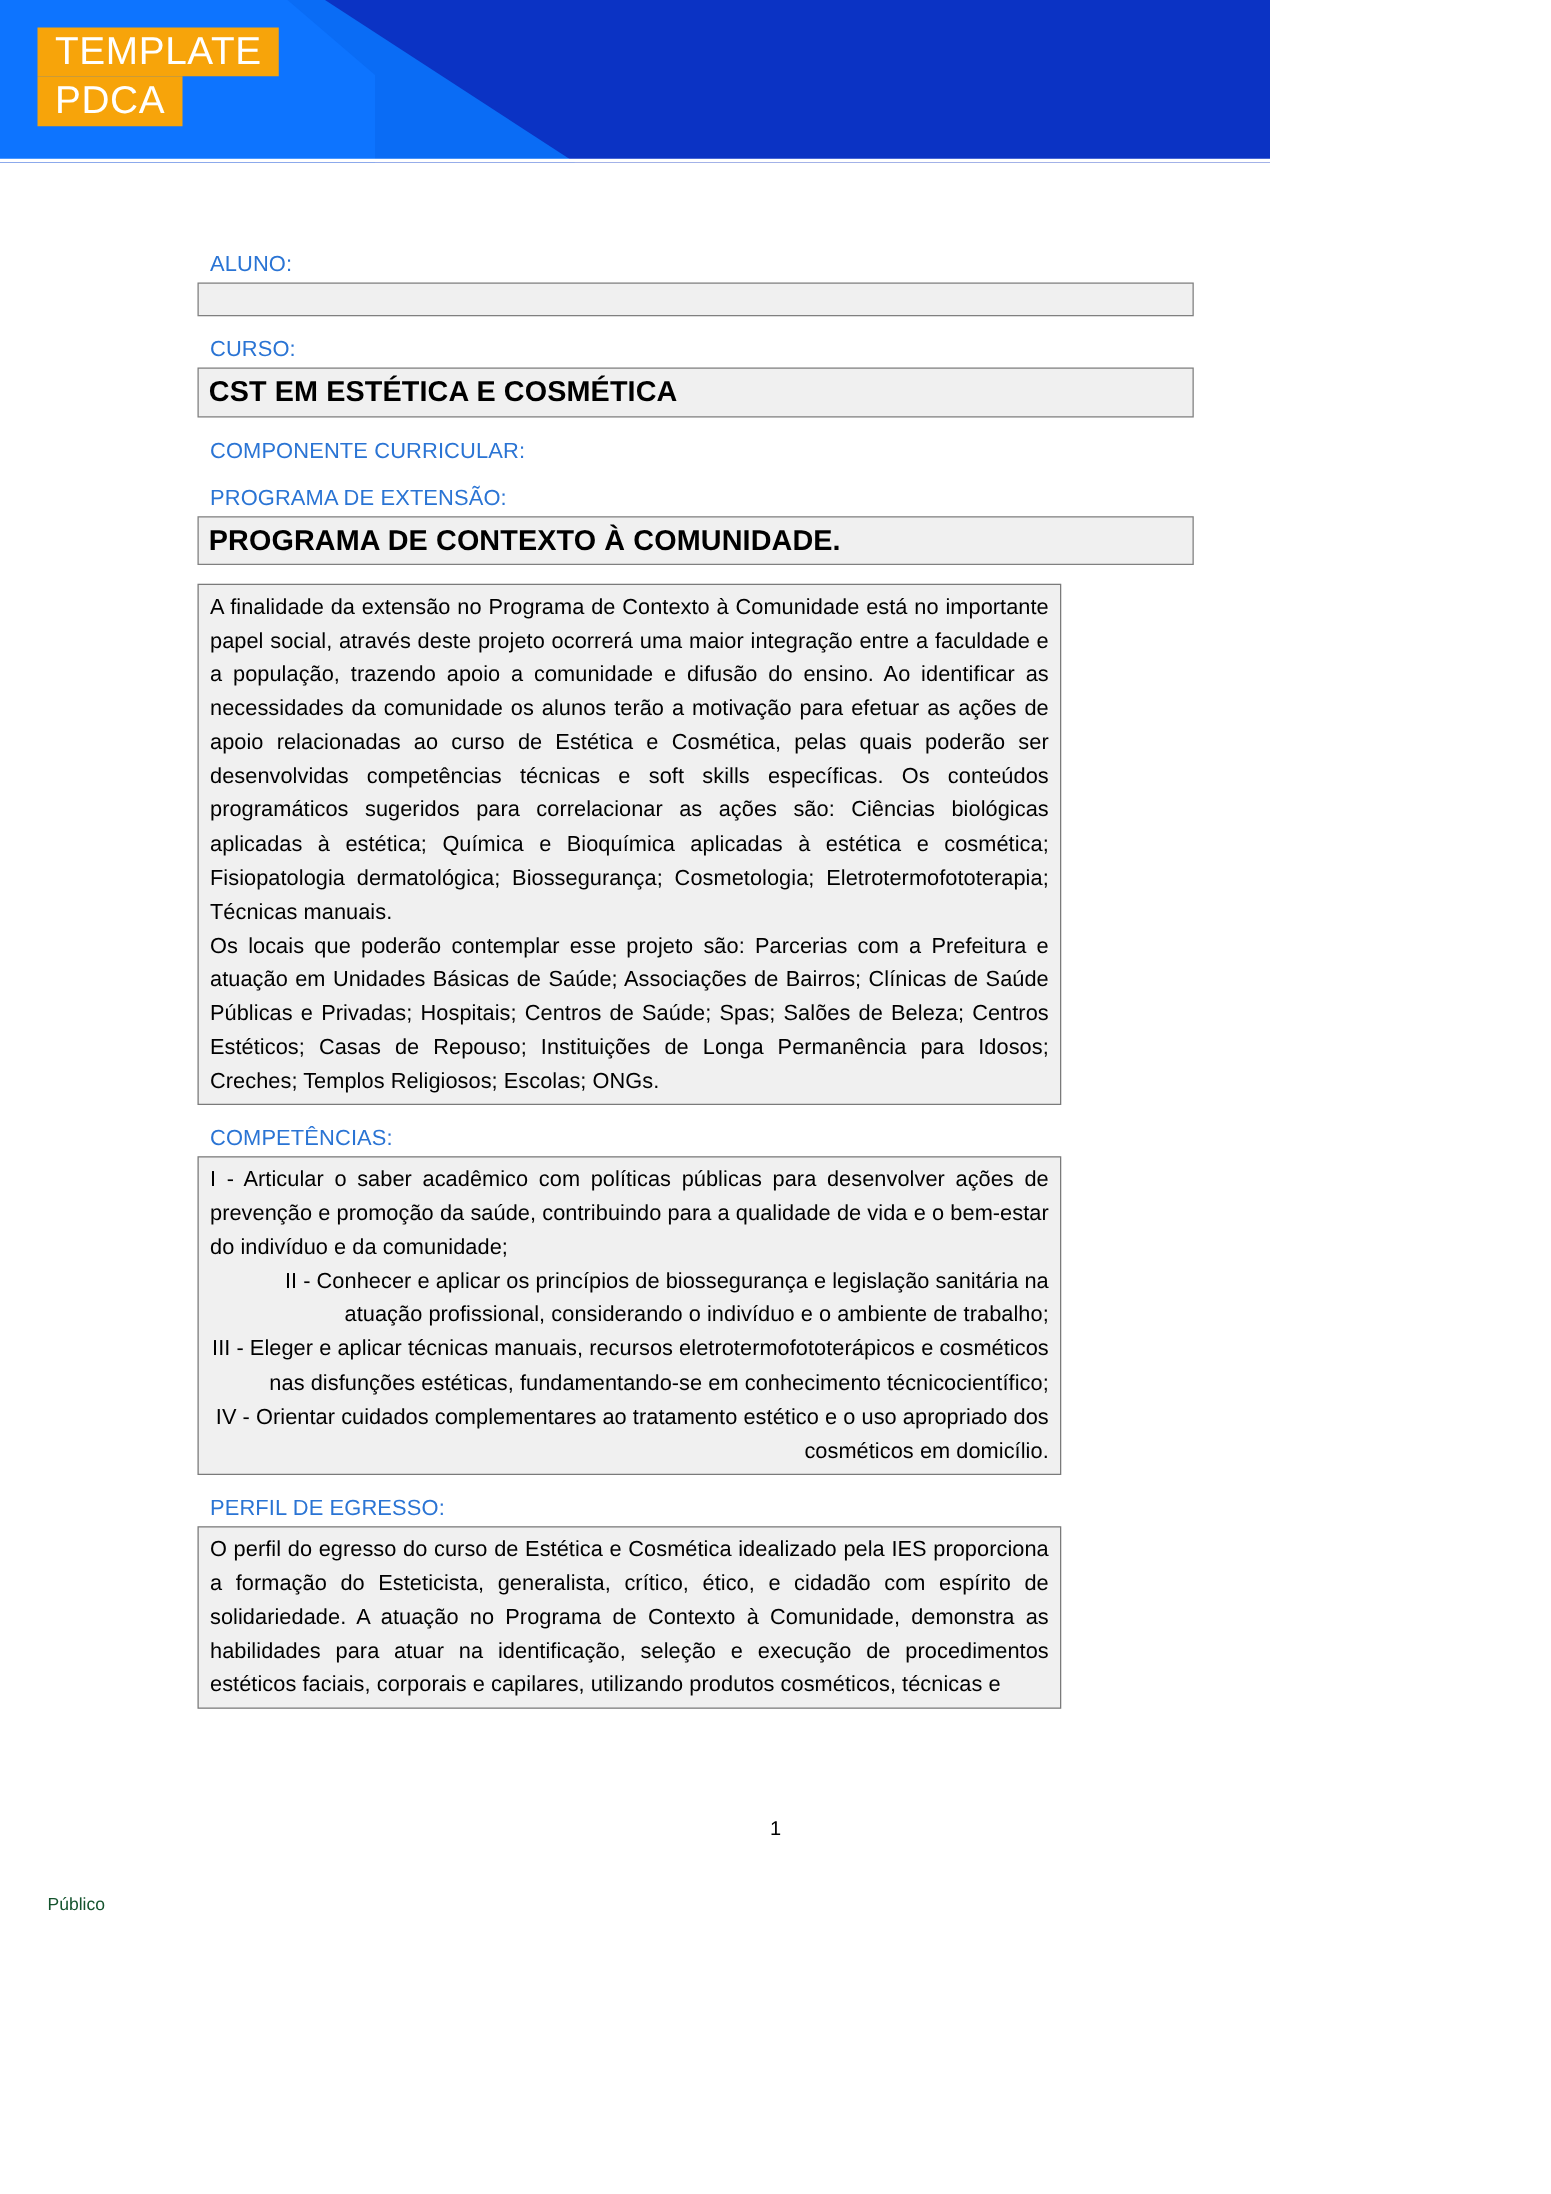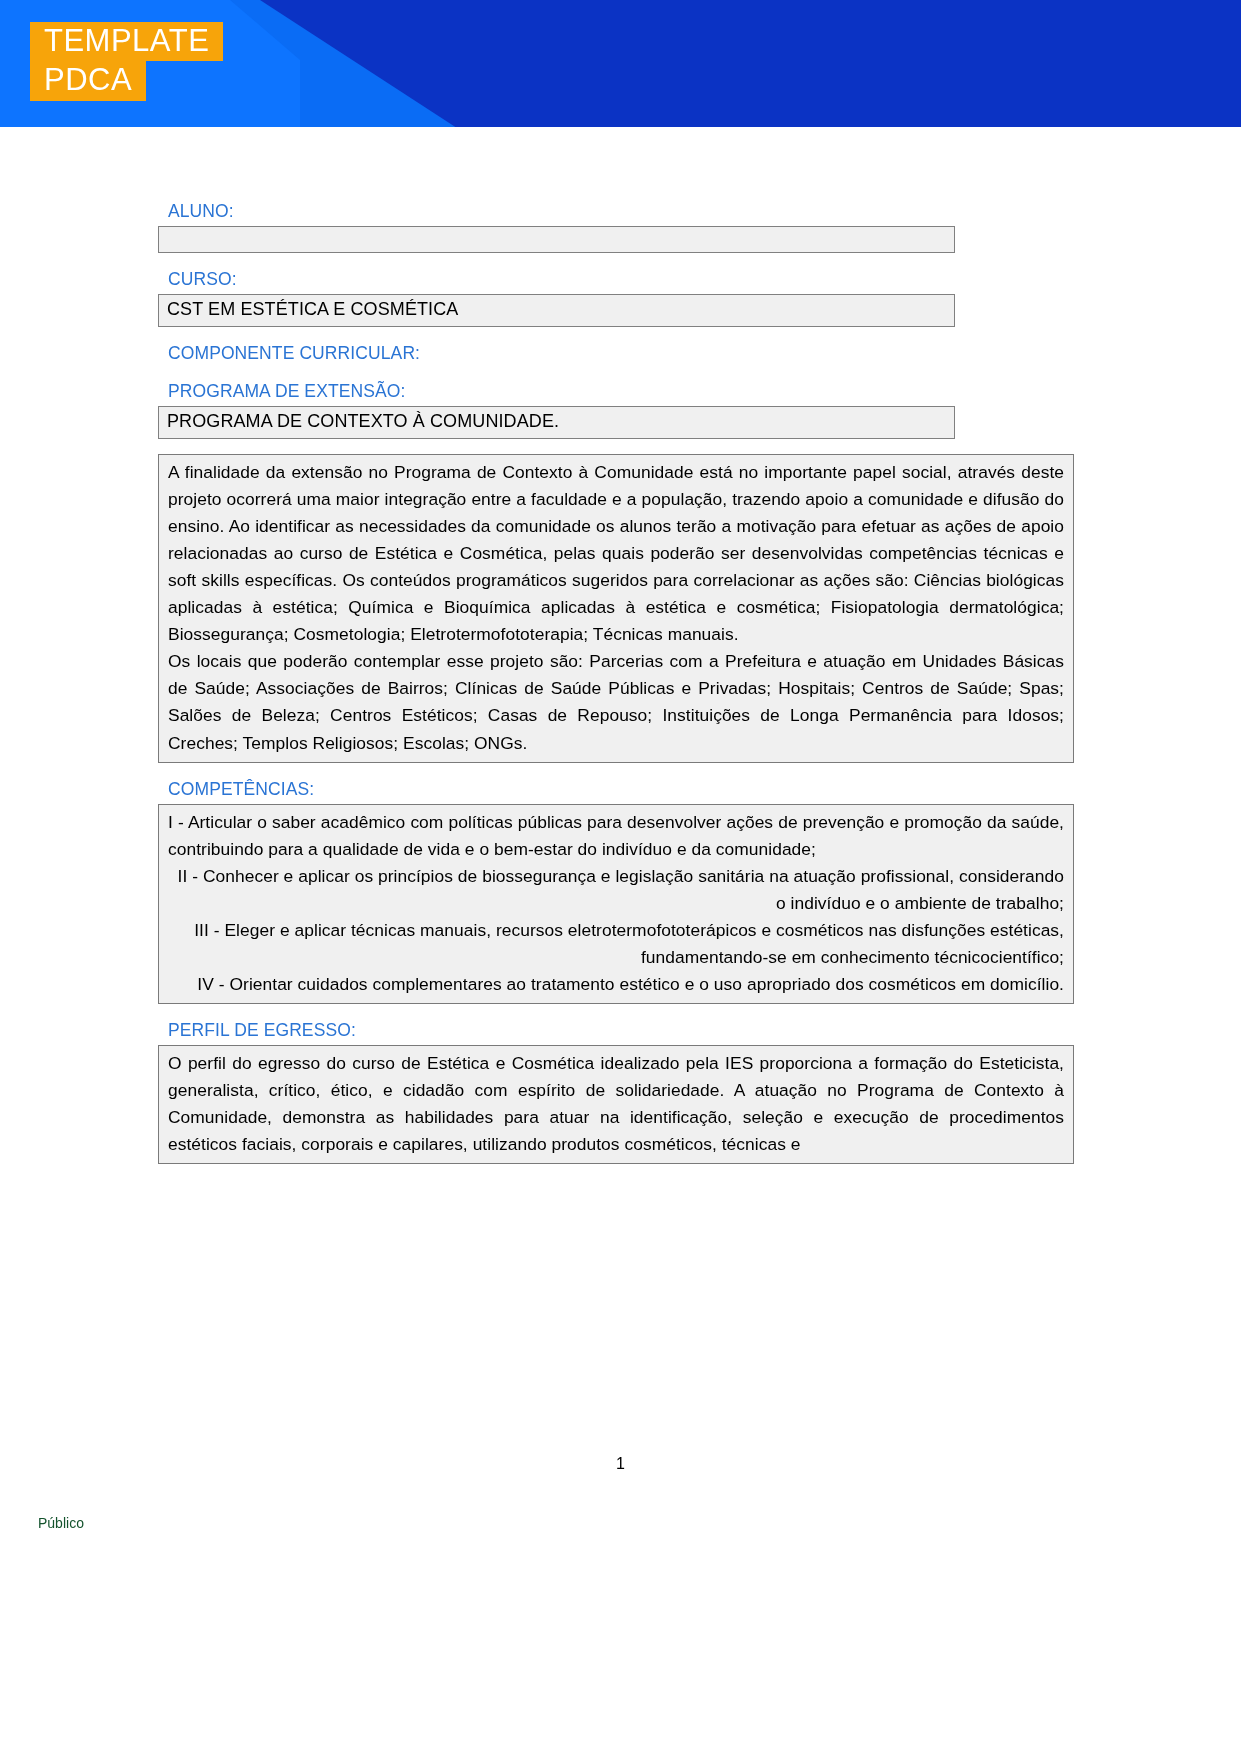--- a/index.html
+++ b/index.html
@@ -11,21 +11,21 @@
     width: 1241px;
     height: 1755px;
     position: relative;
     font-family: "Liberation Sans", sans-serif;
     overflow: hidden;
   }
 
   
   .banner {
     position: relative;
-    width: 1241px;
+    width: 1016px;
     height: 130px;
     background: #0b33c4;
     overflow: hidden;
   }
   .banner-diagonal {
     position: absolute;
     left: 0;
     top: 0;
     width: 460px;
     height: 130px;
@@ -92,33 +92,33 @@
     border: 1px solid #808080;
     background: #f0f0f0;
     box-sizing: border-box;
     width: 797px;
     padding: 3px 8px 4px 8px;
     font-size: 17px;
   }
   .field-box.empty { height: 27px; padding: 0; }
 
   .field-value {
-    font-weight: normal;
+    font-weight: bold;
     color: #000000;
-    font-size: 18px;
+    font-size: 23px;
     line-height: 1.32;
     letter-spacing: 0.1px;
     margin-top: 25px;
   }
 
   .para-box {
     border: 1px solid #7a7a7a;
     background: #f0f0f0;
     box-sizing: border-box;
-    width: 916px;
+    width: 691px;
     padding: 4px 9px 5px 9px;
   }
   .para {
     margin: 0;
     color: #000000;
     font-size: 17.4px;
     line-height: 1.555;
     text-align: justify;
     letter-spacing: 0.05px;
   }

